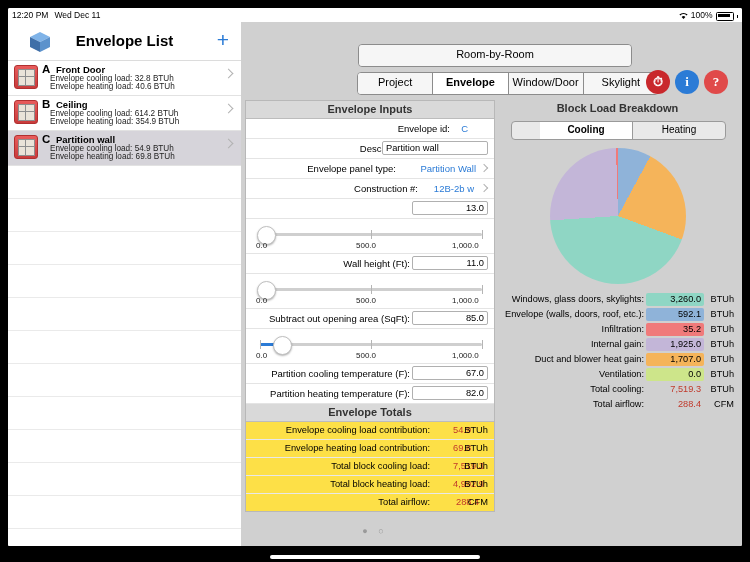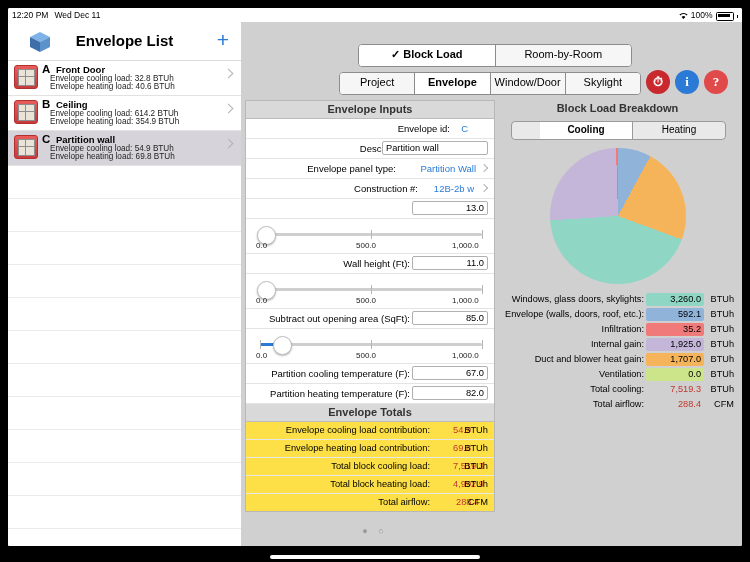--- a/index.html
+++ b/index.html
@@ -45,21 +45,21 @@
   .chev{position:absolute;right:9px;top:9px;width:6px;height:6px;border-right:1.6px solid #b2b2b2;border-top:1.6px solid #b2b2b2;transform:rotate(45deg);}
   .empty-row{height:32px;border-bottom:1px solid #eaeaea;background:#fff;}
 
   
   .topbar{position:relative;height:74px;}
   .seg{position:absolute;border:1px solid #8c8c8c;border-radius:4px;overflow:hidden;display:flex;background:#f2f2f2;}
   .seg > div{flex:1;text-align:center;font-size:11px;line-height:19px;color:#000;border-right:1px solid #8c8c8c;background:#f6f6f6;cursor:pointer;}
   .seg > div:last-child{border-right:none;}
   .seg > div.on{background:#fff;font-weight:bold;}
   .seg1{left:117px;top:22px;width:272px;height:21px;}
-  .seg2{left:98px;top:50px;width:300px;height:21px;}
+  .seg2{left:116px;top:50px;width:300px;height:21px;}
   .seg1 > div{line-height:19px;}
 
   .circ{position:absolute;top:48px;width:24px;height:24px;border-radius:50%;display:flex;align-items:center;justify-content:center;color:#fff;font-weight:bold;font-size:13px;font-family:"Liberation Serif",serif;cursor:pointer;}
   .c-red{left:405px;background:#c9282c;}
   .c-blue{left:434px;background:#2b7bd6;}
   .c-help{left:463px;background:#e04a4a;}
 
   
   .panel-left{position:absolute;left:4px;top:78px;width:248px;background:#fff;border:1px solid #b8b8b8;}
   .panel-right{position:absolute;left:256px;top:78px;width:241px;background:#d0d0d0;}
@@ -187,21 +187,20 @@
         <div class="empty-row"></div>
         <div class="empty-row"></div>
         <div class="empty-row"></div>
         <div class="empty-row"></div>
       </div>
 
       <div class="content">
 
         <div class="topbar">
           <div class="seg seg1">
-            <div class="on">✓ Block Load</div>
             <div>Room-by-Room</div>
           </div>
           <div class="seg seg2">
             <div>Project</div>
             <div class="on">Envelope</div>
             <div>Window/Door</div>
             <div>Skylight</div>
           </div>
           <div class="circ c-red">⏱</div>
           <div class="circ c-blue">i</div>

